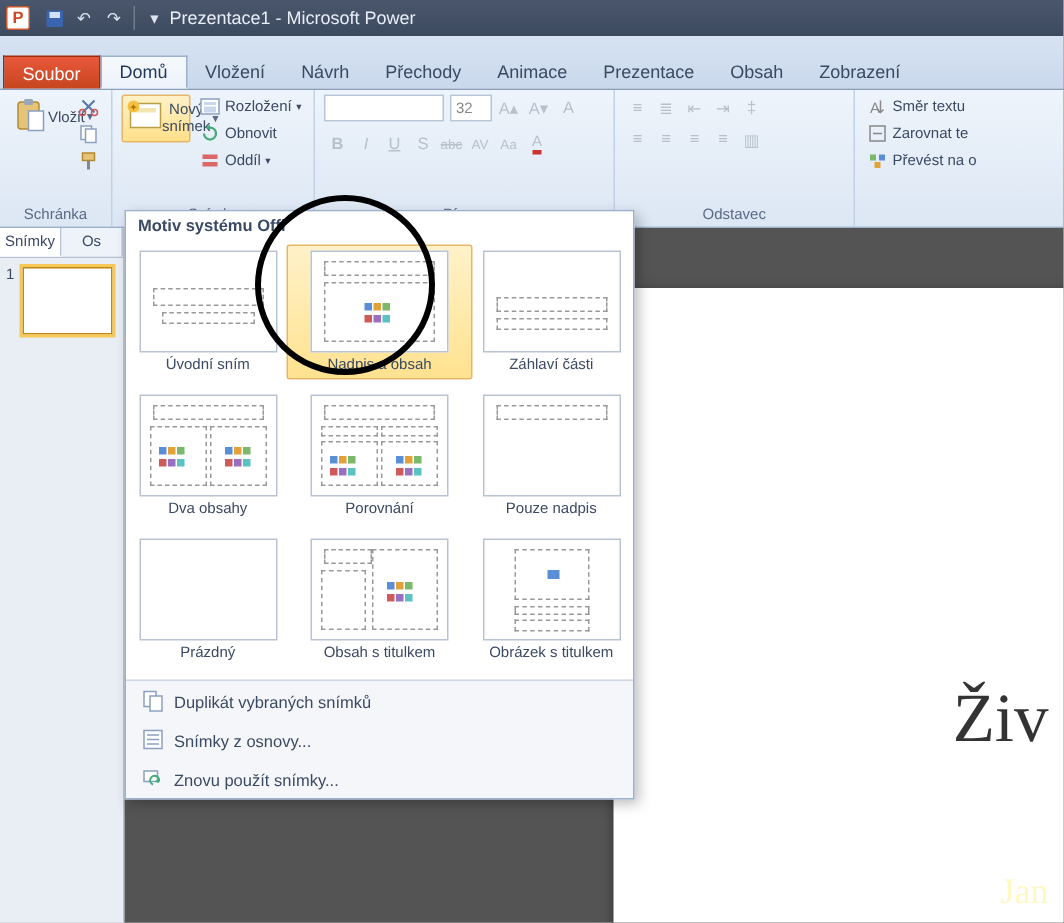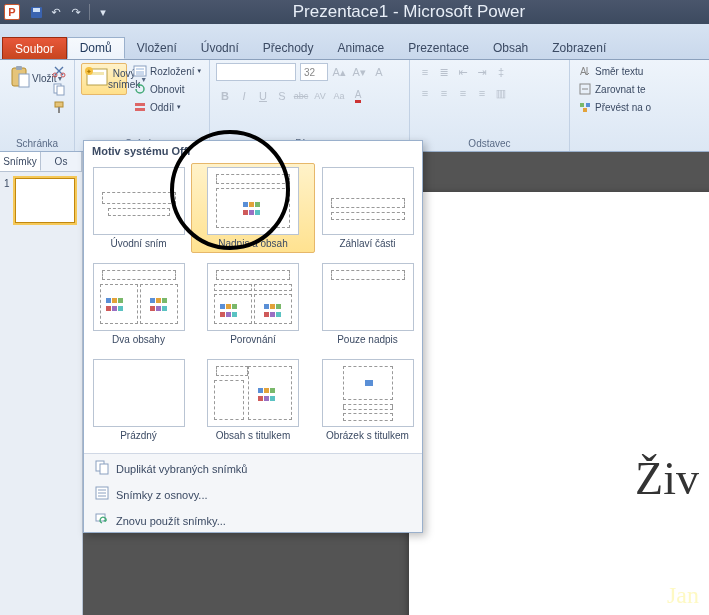--- a/index.html
+++ b/index.html
@@ -3,21 +3,21 @@
 <meta charset="utf-8">
 <style>
   * { box-sizing: border-box; margin: 0; padding: 0; font-family: "Segoe UI", Tahoma, sans-serif; }
   body { width: 709px; height: 615px; overflow: hidden; background: #fff; position: relative; }
 
   
   .titlebar { height: 24px; background: linear-gradient(#4a566c, #3c4a5f); display: flex; align-items: center; padding: 0 4px; color: #fff; font-size: 11px; }
   .titlebar .pp-icon { width: 16px; height: 16px; background: #fff; border-radius: 2px; display: flex; align-items: center; justify-content: center; color: #d04525; font-weight: bold; font-size: 11px; margin-right: 6px; border: 1px solid #c9562f; }
   .qat-btn { width: 18px; height: 18px; margin: 0 1px; display: flex; align-items: center; justify-content: center; color: #dbe4f0; font-size: 11px; }
   .qat-sep { width: 1px; height: 16px; background: rgba(255,255,255,0.25); margin: 0 3px; }
-  .titlebar .title { flex: 1; text-align: center; color: #e8eef7; font-size: 17px; }
+  .titlebar .title { flex: 1; color: #e8eef7; font-size: 12px; }
 
   
   .tabrow { height: 36px; background: linear-gradient(#d7e3f2, #c9d8ec); display: flex; align-items: flex-end; border-bottom: 1px solid #8ba0bc; }
   .tab-file { background: linear-gradient(#e8583a, #c7451f); color: #fff; height: 22px; padding: 0 12px; display: flex; align-items: center; font-size: 12px; border: 1px solid #9a2c10; border-bottom: none; margin-left: 2px; }
   .tab { height: 22px; padding: 0 12px; display: flex; align-items: center; font-size: 12px; color: #3b4a63; cursor: default; }
   .tab.active { background: linear-gradient(#f6f9fd, #edf3fb); border: 1px solid #9ab0cc; border-bottom: 1px solid #edf3fb; color: #21395c; }
 
   
   .ribbon { height: 92px; background: linear-gradient(#eef4fb, #dce7f4); border-bottom: 1px solid #9ab0cc; display: flex; overflow: hidden; }
   .group { border-right: 1px solid #c2d1e4; padding: 3px 6px 2px 6px; display: flex; flex-direction: column; justify-content: space-between; min-width: 0; }
@@ -93,21 +93,21 @@
   <div class="qat-btn">↷</div>
   <div class="qat-sep"></div>
   <div class="qat-btn">▾</div>
   <div class="title">Prezentace1 - Microsoft Power</div>
 </div>
 
 <div class="tabrow">
   <div class="tab-file">Soubor</div>
   <div class="tab active">Domů</div>
   <div class="tab">Vložení</div>
-  <div class="tab">Úvodní</div>
+  <div class="tab">Návrh</div>
   <div class="tab">Přechody</div>
   <div class="tab">Animace</div>
   <div class="tab">Prezentace</div>
   <div class="tab">Obsah</div>
   <div class="tab">Zobrazení</div>
 </div>
 
 <div class="ribbon">
 
   <div class="group" style="min-width:64px">

